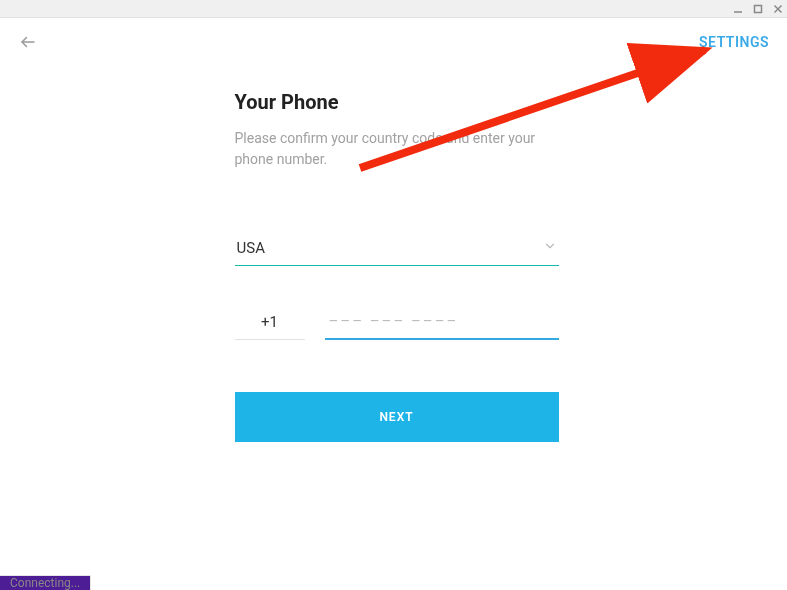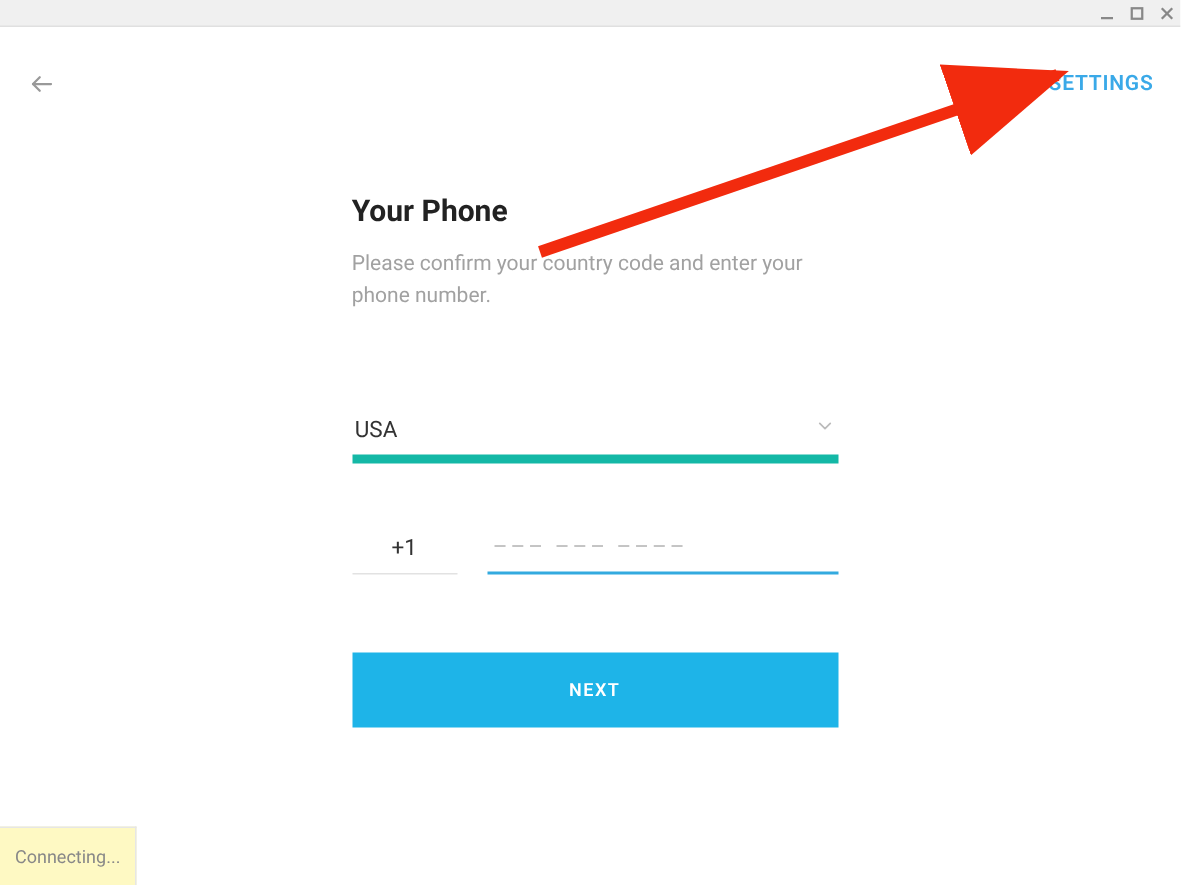--- a/index.html
+++ b/index.html
@@ -30,60 +30,59 @@
       justify-content: center;
       font-size: 13px;
       cursor: pointer;
     }
     .topbar {
       height: 48px;
       display: flex;
       align-items: center;
       justify-content: space-between;
       padding: 0 18px;
-      margin-top: 14px;
     }
     .back-btn {
       width: 20px;
       height: 20px;
       color: #999;
       cursor: pointer;
       display: flex;
       align-items: center;
       justify-content: center;
     }
     .settings-link {
       color: #3aa9e8;
       font-weight: 600;
       font-size: 14px;
       letter-spacing: 0.5px;
       cursor: pointer;
     }
     .content {
       width: 330px;
-      margin: 48px auto 0 auto;
+      margin: 24px auto 0 auto;
       padding-left: 6px;
     }
     .title {
       font-size: 20px;
       font-weight: 700;
       color: #222;
       margin-bottom: 14px;
     }
     .subtitle {
       font-size: 14px;
       color: #a1a1a1;
       line-height: 1.5;
       margin-bottom: 60px;
     }
     .country-row {
       display: flex;
       align-items: center;
       justify-content: space-between;
-      border-bottom: 6px solid #14b8a6;
+      border-bottom: 1px solid #14b8a6;
       padding: 8px 2px;
       cursor: pointer;
       margin-bottom: 38px;
     }
     .country-label {
       font-size: 15px;
       color: #333;
     }
     .chevron {
       color: #bbb;
@@ -131,25 +130,25 @@
       font-size: 12px;
       font-weight: 600;
       letter-spacing: 1px;
       cursor: pointer;
       font-family: inherit;
     }
     .status {
       position: absolute;
       left: 0;
       bottom: 0;
-      background: #fef9c3;
+      background: #4c1d95;
       border: 1px solid #e6e6e6;
       border-left: none;
       border-bottom: none;
-      padding: 12px 10px;
+      padding: 0 10px;
       font-size: 12px;
       color: #888;
     }
     .arrow-overlay {
       position: absolute;
       left: 0;
       top: 0;
       pointer-events: none;
     }
   </style>

